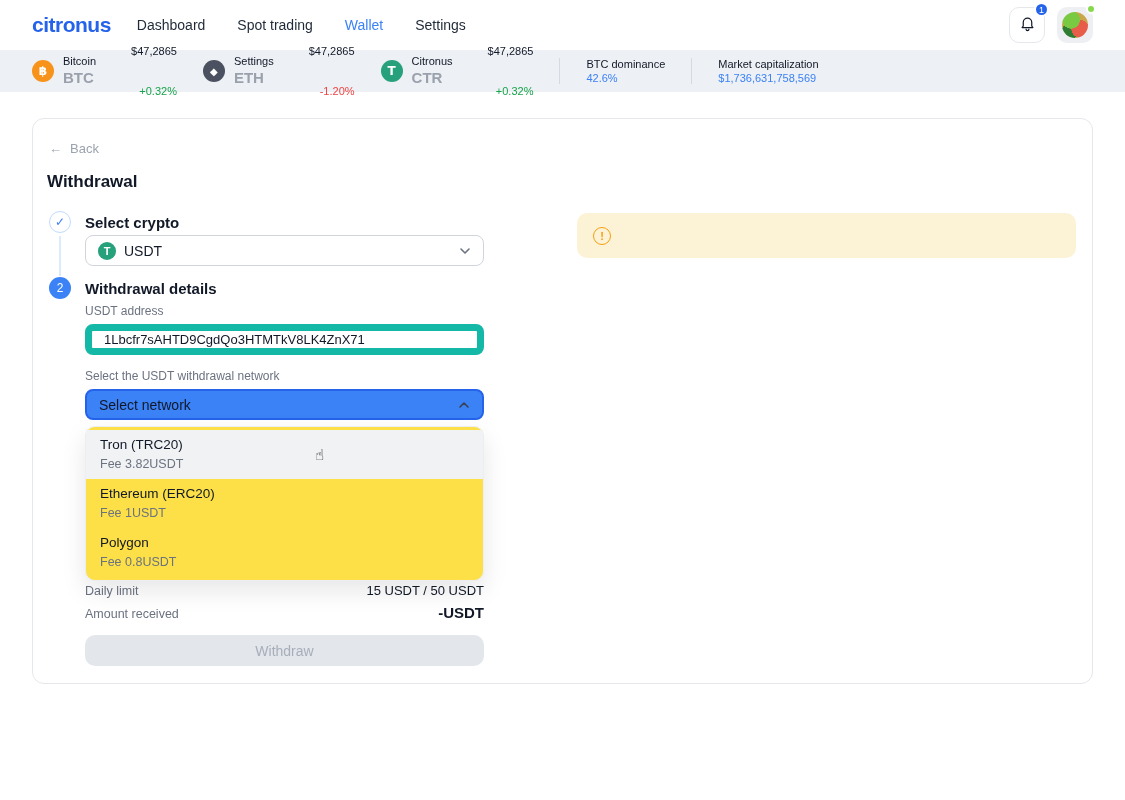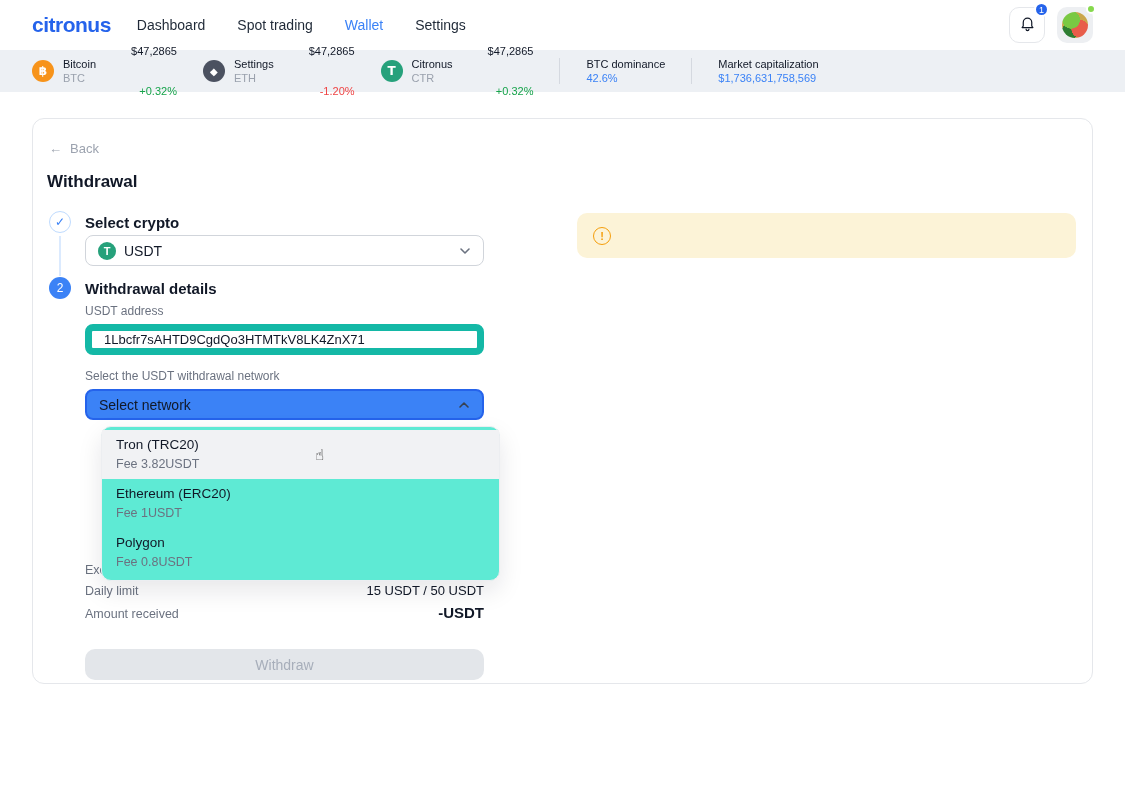--- a/index.html
+++ b/index.html
@@ -24,21 +24,21 @@
 
   
   .ticker { height:42px; background:#edf0f4; display:flex; align-items:center; padding:0 32px; gap:26px; }
   .t-coin { display:flex; align-items:center; gap:9px; }
   .t-icon { width:22px; height:22px; border-radius:50%; color:#fff; font-size:12px; font-weight:bold; display:flex; align-items:center; justify-content:center; font-family:"DejaVu Sans", sans-serif; }
   .t-icon.btc { background:#f7931a; }
   .t-icon.eth { background:#4b5160; font-size:10px; }
   .t-icon.ctr { background:#26a17b; }
   .t-col { display:flex; flex-direction:column; line-height:1.3; }
   .t-name { font-size:11px; color:#111827; }
-  .t-sym { font-size:11px; color:#9aa1ad; }
+  .t-sym { font-size:15px; color:#9aa1ad;font-weight:bold; }
   .t-prices { display:flex; flex-direction:column; line-height:1.3; text-align:right; margin-left:26px;gap:26px; }
   .t-price { font-size:11px; color:#111827; }
   .t-up { font-size:11px; color:#16a34a; }
   .t-down { font-size:11px; color:#ef4444; }
   .t-div { width:1px; height:26px; background:#d5d9e0; }
   .t-stat { display:flex; flex-direction:column; line-height:1.3; }
   .t-stat-label { font-size:11px; color:#111827; }
   .t-stat-value { font-size:11px; color:#3b82f6; }
 
   
@@ -59,32 +59,32 @@
   .coin-badge { width:18px; height:18px; border-radius:50%; background:#26a17b; color:#fff; font-size:11px; font-weight:bold; display:flex; align-items:center; justify-content:center; }
   .crypto-select .val { font-size:14px; color:#111827; }
   .chev { margin-left:auto; display:flex; align-items:center; }
 
   .form { position:absolute; top:185px; left:52px; width:399px; }
   .field-label { font-size:12px; color:#6b7280; margin-bottom:6px; }
   .text-input { width:100%; height:31px; border:7px solid #14b8a6; border-radius:8px; padding:0 12px; font-size:13px; color:#111827; font-family:"Liberation Sans", sans-serif; margin-bottom:14px; background:#fff; }
   .network-select { width:100%; height:31px; border:2px solid #2563eb; border-radius:8px; display:flex; align-items:center; padding:0 12px; cursor:pointer; background:#3b82f6; }
   .network-select .val { font-size:14px; color:#111827; }
 
-  .dropdown { position:absolute; top:122px; left:16px; width:100%; background:#5eead4; border:1px solid #eceef1; border-radius:10px; box-shadow:0 10px 24px rgba(17,24,39,0.10); padding:3px 0; z-index:5; }
+  .dropdown { position:absolute; top:122px; left:0; width:100%; background:#fde047; border:1px solid #eceef1; border-radius:10px; box-shadow:0 10px 24px rgba(17,24,39,0.10); padding:3px 0; z-index:5; }
   .option { padding:6px 14px; cursor:pointer; }
   .option.hover { background:#f1f2f4; }
   .option .o-name { font-size:13.5px; color:#111827; line-height:18px; }
   .option .o-fee { font-size:12.5px; color:#6b7280; line-height:17px; margin-top:2px; }
 
   .summary { margin-top:142px; }
   .srow { display:flex; justify-content:space-between; align-items:baseline; margin-bottom:6px; }
   .srow .s-label { font-size:12.5px; color:#6b7280;text-align:center; }
   .srow .s-value { font-size:13px; color:#111827; }
   .srow.big .s-value { font-size:15px; font-weight:bold; }
-  .withdraw-btn { margin-top:22px; width:100%; height:31px; border:none; border-radius:10px; background:#e3e6ea; color:#a7aeba; font-size:14px; font-family:"Liberation Sans", sans-serif; cursor:not-allowed; }
+  .withdraw-btn { margin-top:8px; width:100%; height:31px; border:none; border-radius:10px; background:#e3e6ea; color:#a7aeba; font-size:14px; font-family:"Liberation Sans", sans-serif; cursor:not-allowed; }
 
   
   .notice { position:absolute; top:94px; right:16px; width:499px; background:#fcf3d7; border-radius:10px; padding:13px 16px; display:flex; gap:10px; }
   .warn-icon { width:18px; height:18px; flex:0 0 18px; border:1.6px solid #f59e0b; border-radius:50%; color:#f59e0b; font-size:11px; font-weight:bold; display:flex; align-items:center; justify-content:center; margin-top:1px; }
   .notice-text { font-size:13.5px; line-height:1.38; color:#1f2937; }
   .notice-link { color:#2563eb; cursor:pointer; }
 
   .cursor-glyph { position:absolute; left:315px; top:446px; z-index:10; font-size:15px; color:#111; font-family:"DejaVu Sans", sans-serif; text-shadow:0 0 2px #fff; }
 </style>
 </head>

